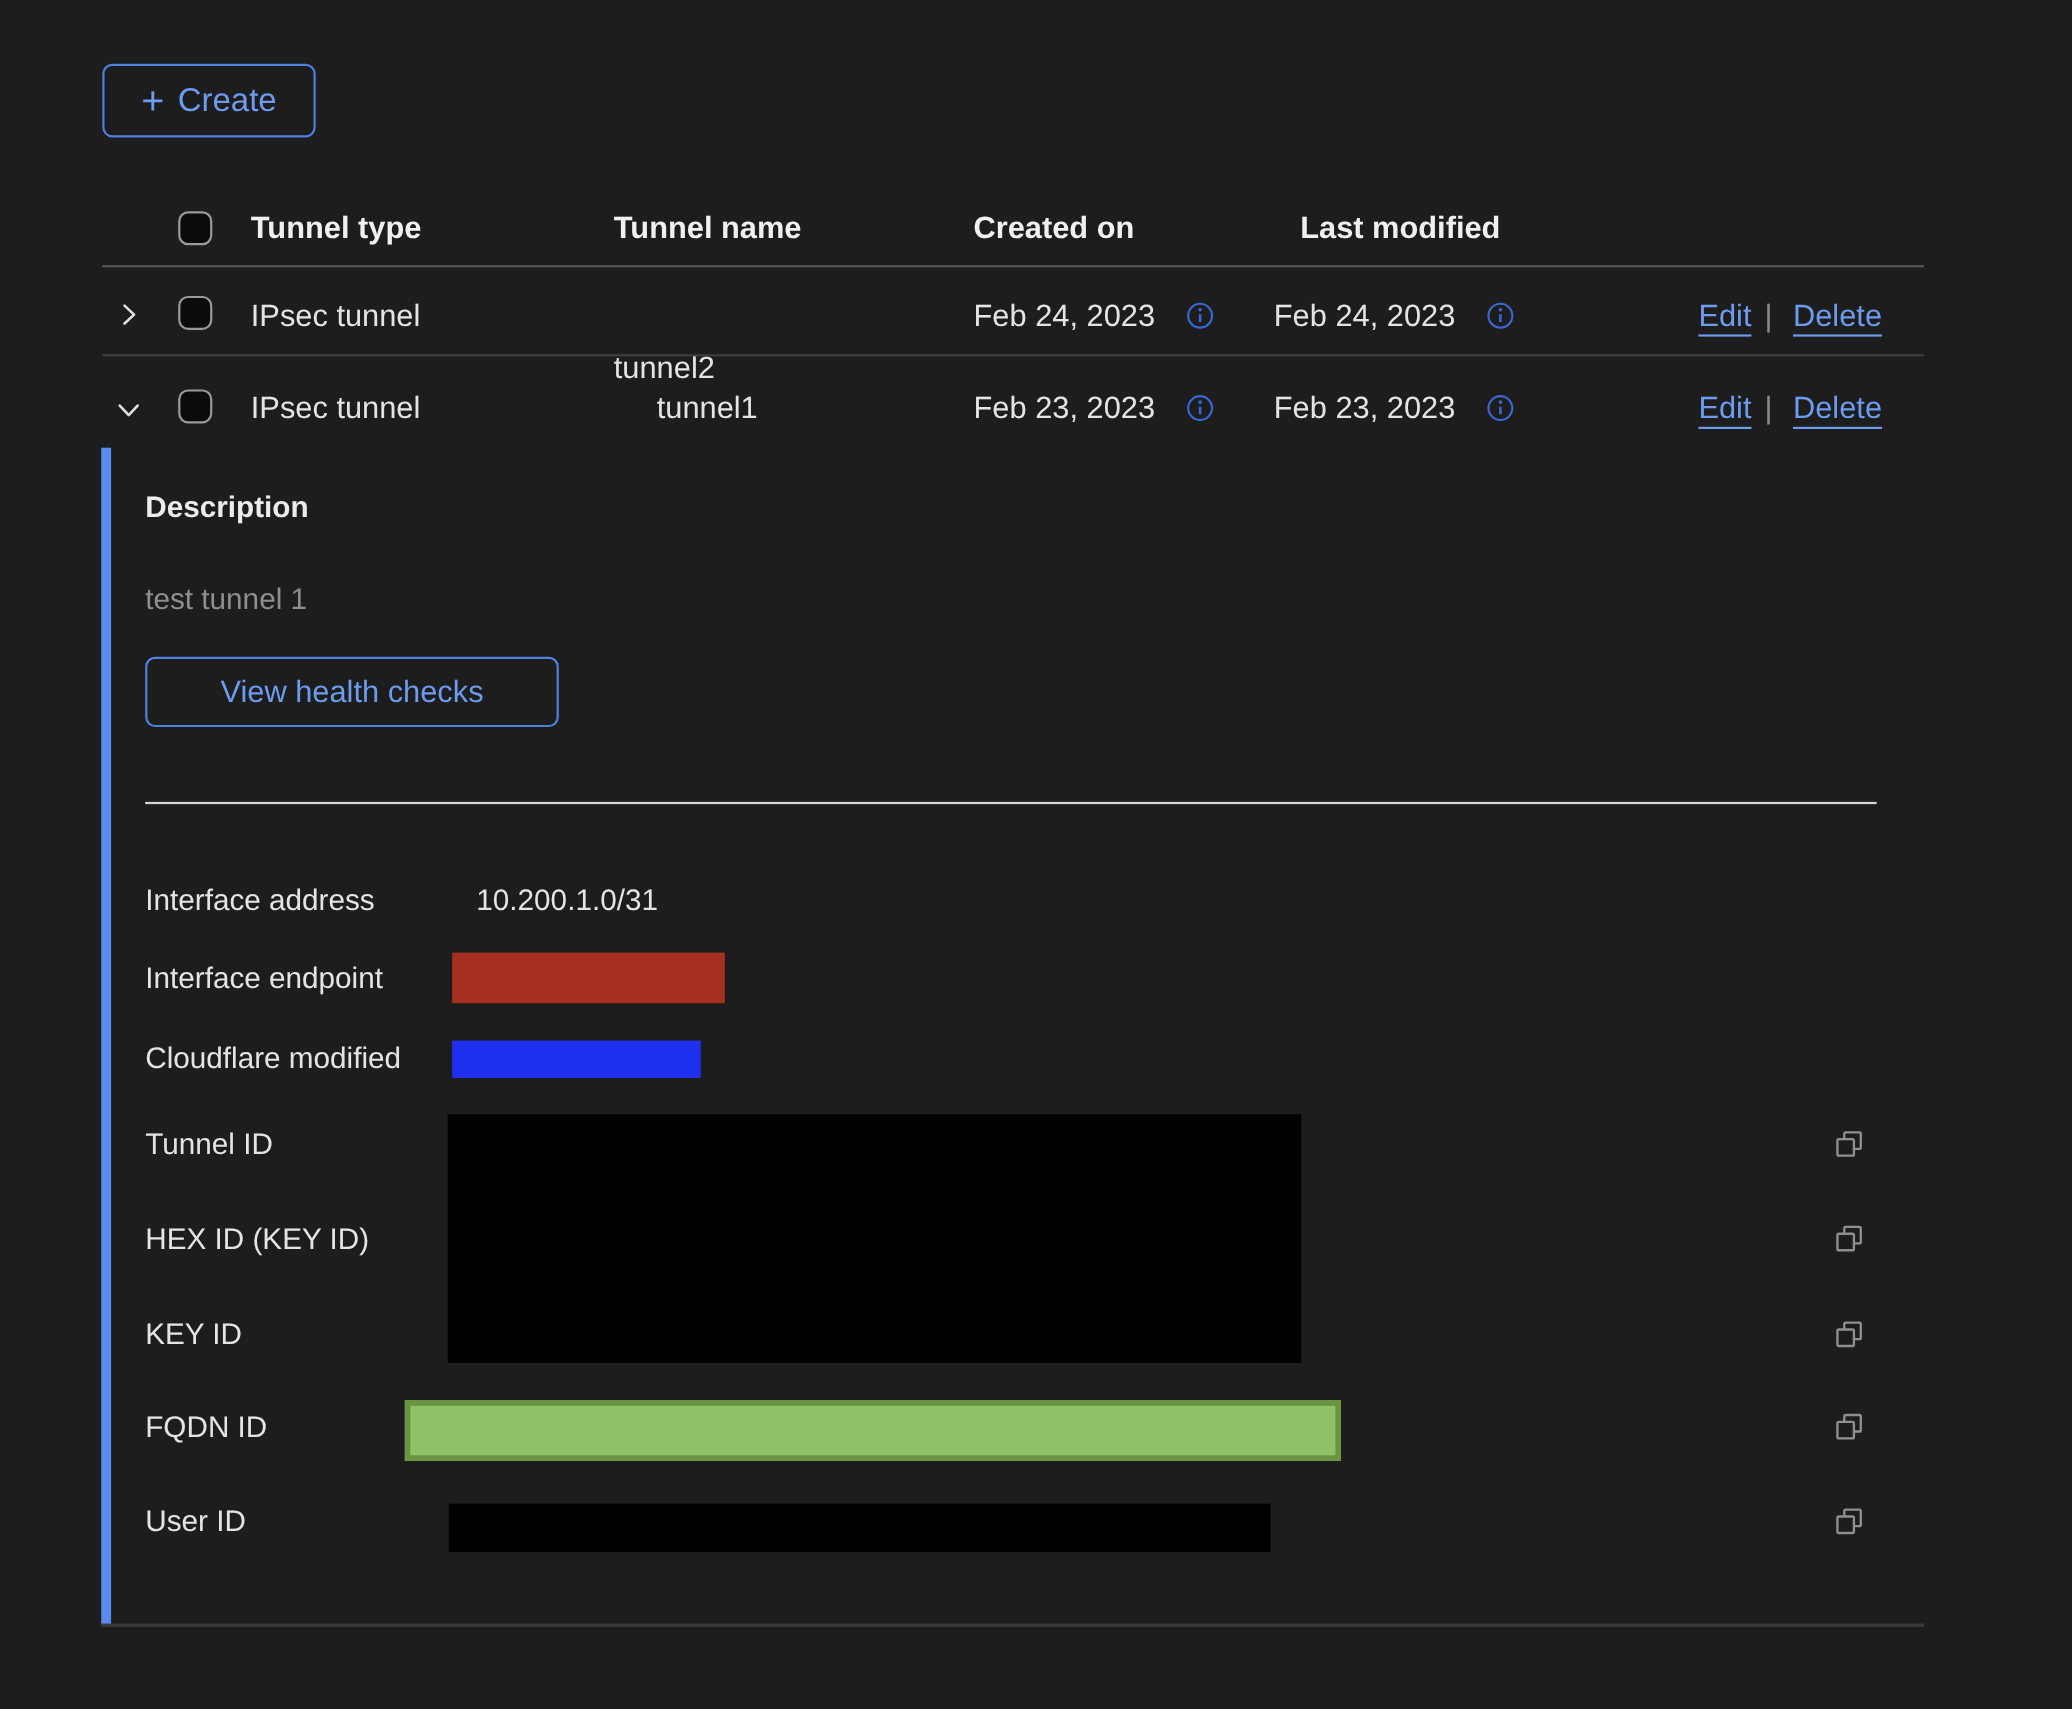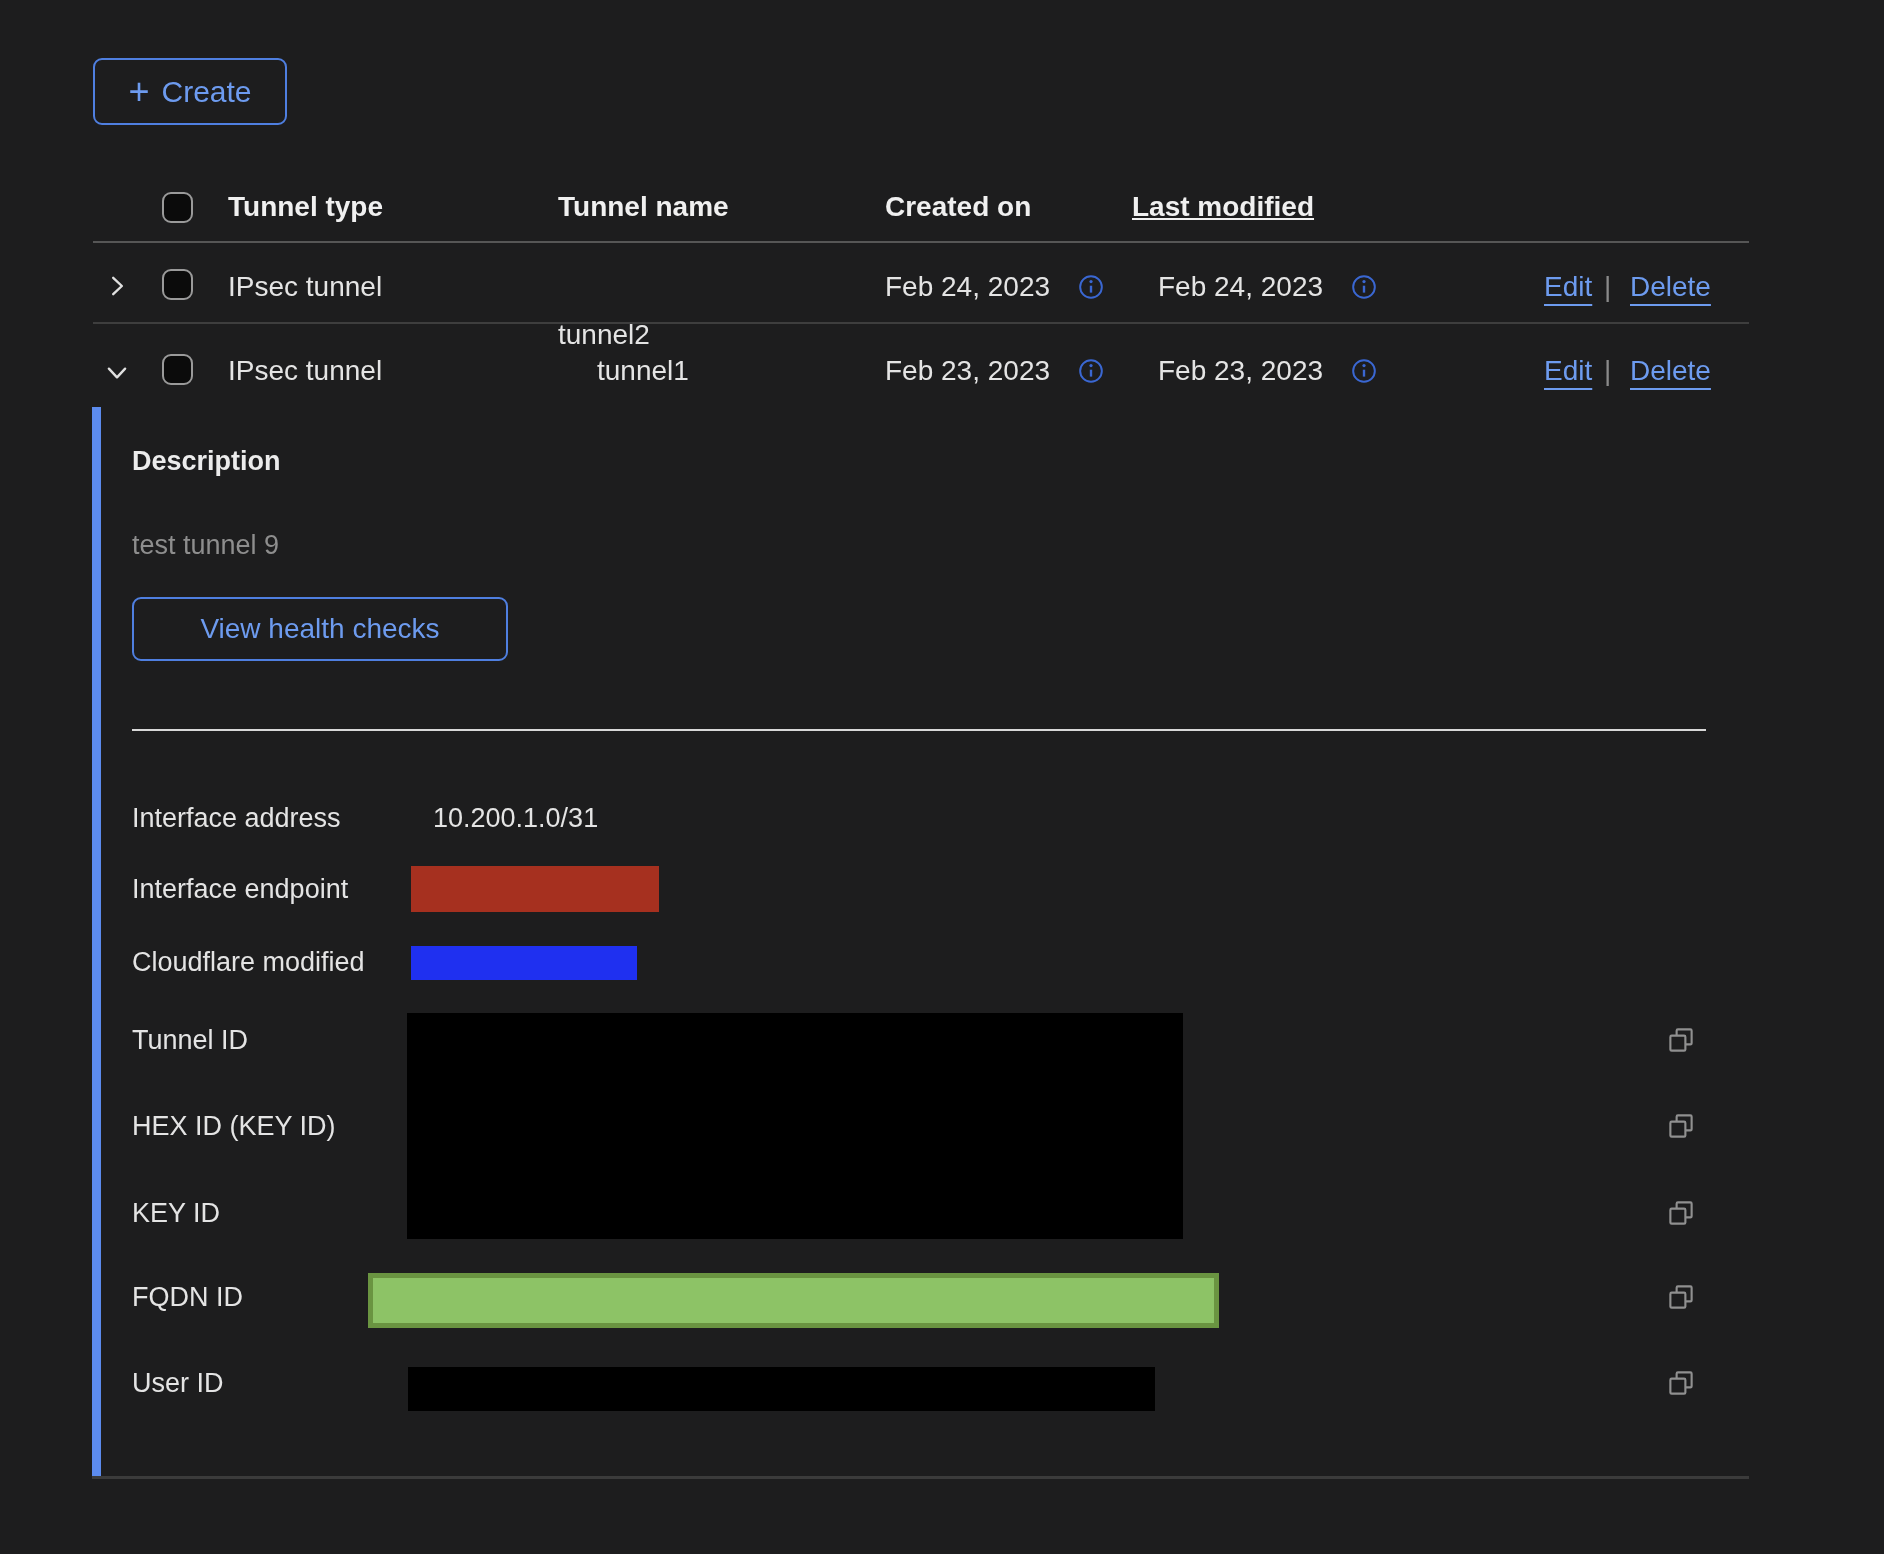--- a/index.html
+++ b/index.html
@@ -55,21 +55,21 @@
 
   <button class="abs create-btn">
     <span class="plus">+</span>
     <span>Create</span>
   </button>
 
   <span class="abs checkbox" style="left:162px; top:192px;"></span>
   <div class="abs txt hdr" style="left:228px; top:190px;">Tunnel type</div>
   <div class="abs txt hdr" style="left:558px; top:190px;">Tunnel name</div>
   <div class="abs txt hdr" style="left:885px; top:190px;">Created on</div>
-  <div class="abs txt hdr" style="left:1132px; top:190px;text-decoration:underline;">Last modified</div>
+  <div class="abs txt hdr" style="left:1182px; top:190px;">Last modified</div>
   <div class="abs hline header" style="left:93px; top:241px; width:1656px;"></div>
 
   <div class="abs" style="left:0; top:242px; width:1884px; height:81px;">
     <span class="abs chev" style="left:104px; top:31px;">
       <svg width="26" height="26" viewBox="0 0 24 24">
           <path d="M8.5 4.5l8 7.5-8 7.5" fill="none" stroke="#E0E0E0" stroke-width="2.2" stroke-linecap="round" stroke-linejoin="round"></path>
         </svg>
     </span>
     <span class="abs checkbox" style="left:162px; top:27px;"></span>
     <div class="abs txt" style="left:228px; top:28px;">IPsec tunnel</div>
@@ -122,21 +122,21 @@
         </svg>
     </span>
     <a class="abs txt link" style="left:1544px; top:30px;">Edit</a>
     <span class="abs txt pipe" style="left:1604px; top:30px;">|</span>
     <a class="abs txt link" style="left:1630px; top:30px;">Delete</a>
   </div>
 
   <div class="abs blue-bar"></div>
 
   <div class="abs lbl desc-label">Description</div>
-  <div class="abs lbl desc-value">test tunnel 9</div>
+  <div class="abs lbl desc-value">test tunnel 1</div>
 
   <button class="abs vh-btn">View health checks</button>
 
   <div class="abs divider"></div>
 
   <div class="abs lbl" style="left:132px; top:801px;">Interface address</div>
   <div class="abs lbl" style="left:433px; top:801px;">10.200.1.0/31</div>
 
   <div class="abs lbl" style="left:132px; top:872px;">Interface endpoint</div>
   <div class="abs red-box"></div>

